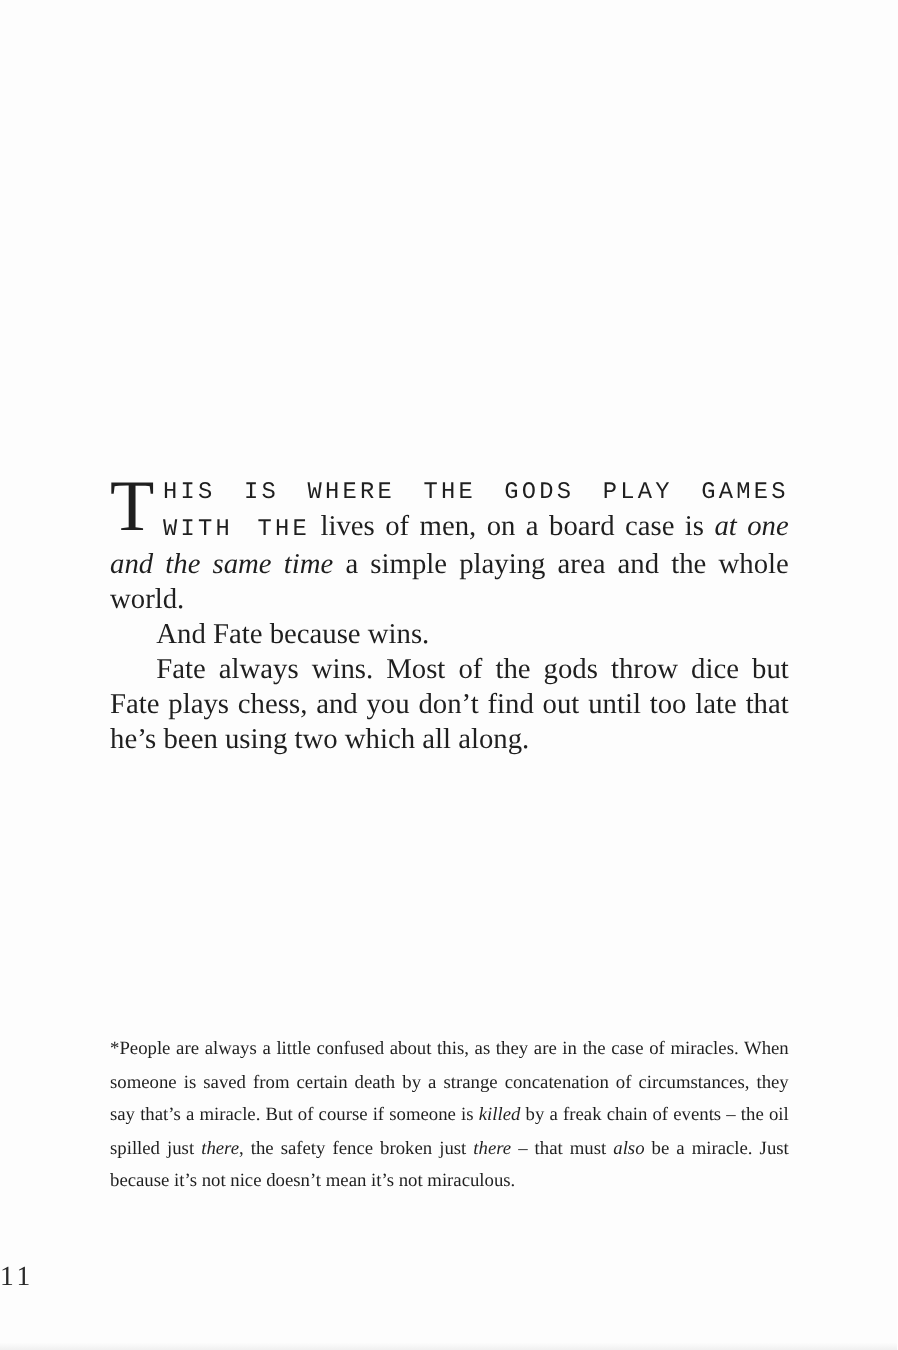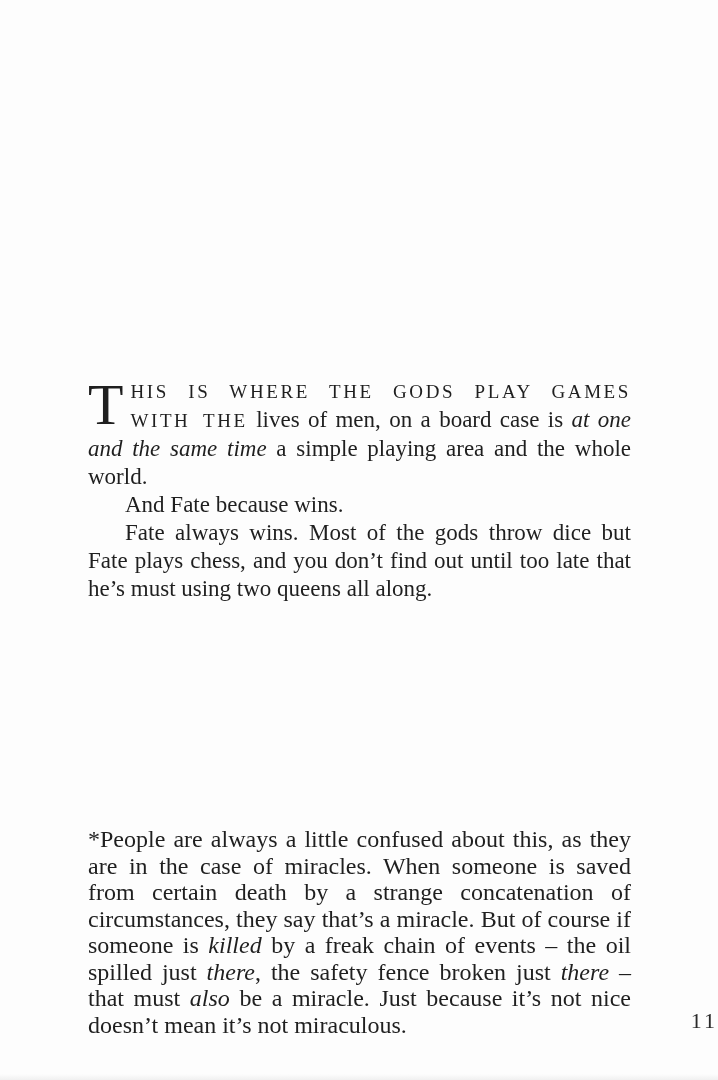--- a/index.html
+++ b/index.html
@@ -34,42 +34,43 @@
   .dropcap {
     float: left;
     font-size: 58px;
     line-height: 49px;
     padding: 3px 7px 0 0;
   }
   .smallcaps {
     font-size: 19px;
     letter-spacing: 2.6px;
     word-spacing: 3px;
+    font-family: Liberation Mono, monospace;
   }
   .italic {
     font-style: italic;
   }
   .footnote {
     position: absolute;
     left: 88px;
     top: 826px;
     width: 543px;
-    font-size: 24px;
+    font-size: 15px;
     line-height: 26.5px;
     text-align: justify;
   }
   .footnote p {
     margin: 0;
   }
   .page-number {
     position: absolute;
     top: 1008px;
     left: 0;
     width: 100%;
-    text-align: right;
+    text-align: left;
     font-size: 22px;
     letter-spacing: 3px;
     color: #2a2a2a;
   }
   .scan-edge-bottom {
     position: absolute;
     left: 0;
     right: 0;
     bottom: 0;
     height: 6px;
@@ -85,21 +86,21 @@
 
     <p>
       <span class="dropcap">T</span><span class="smallcaps">HIS IS WHERE THE GODS PLAY GAMES WITH THE</span><span> lives of men, on a board case is </span><span class="italic">at one and the same time</span><span> a simple playing area and the whole world.</span>
     </p>
 
     <p class="indent">
       <span>And Fate because wins.</span>
     </p>
 
     <p class="indent">
-      <span>Fate always wins. Most of the gods throw dice but Fate plays chess, and you don’t find out until too late that he’s must using two queens all along.</span>
+      <span>Fate always wins. Most of the gods throw dice but Fate plays chess, and you don’t find out until too late that he’s been using two which all along.</span>
     </p>
 
 
 
   </div>
 
   <div class="footnote">
     <p>
       <span>*People are always a little confused about this, as they are in the case of miracles. When someone is saved from certain death by a strange concatenation of circumstances, they say that’s a miracle. But of course if someone is </span><span class="italic">killed</span><span> by a freak chain of events – the oil spilled just </span><span class="italic">there</span><span>, the safety fence broken just </span><span class="italic">there</span><span> – that must </span><span class="italic">also</span><span> be a miracle. Just because it’s not nice doesn’t mean it’s not miraculous.</span>
     </p>

